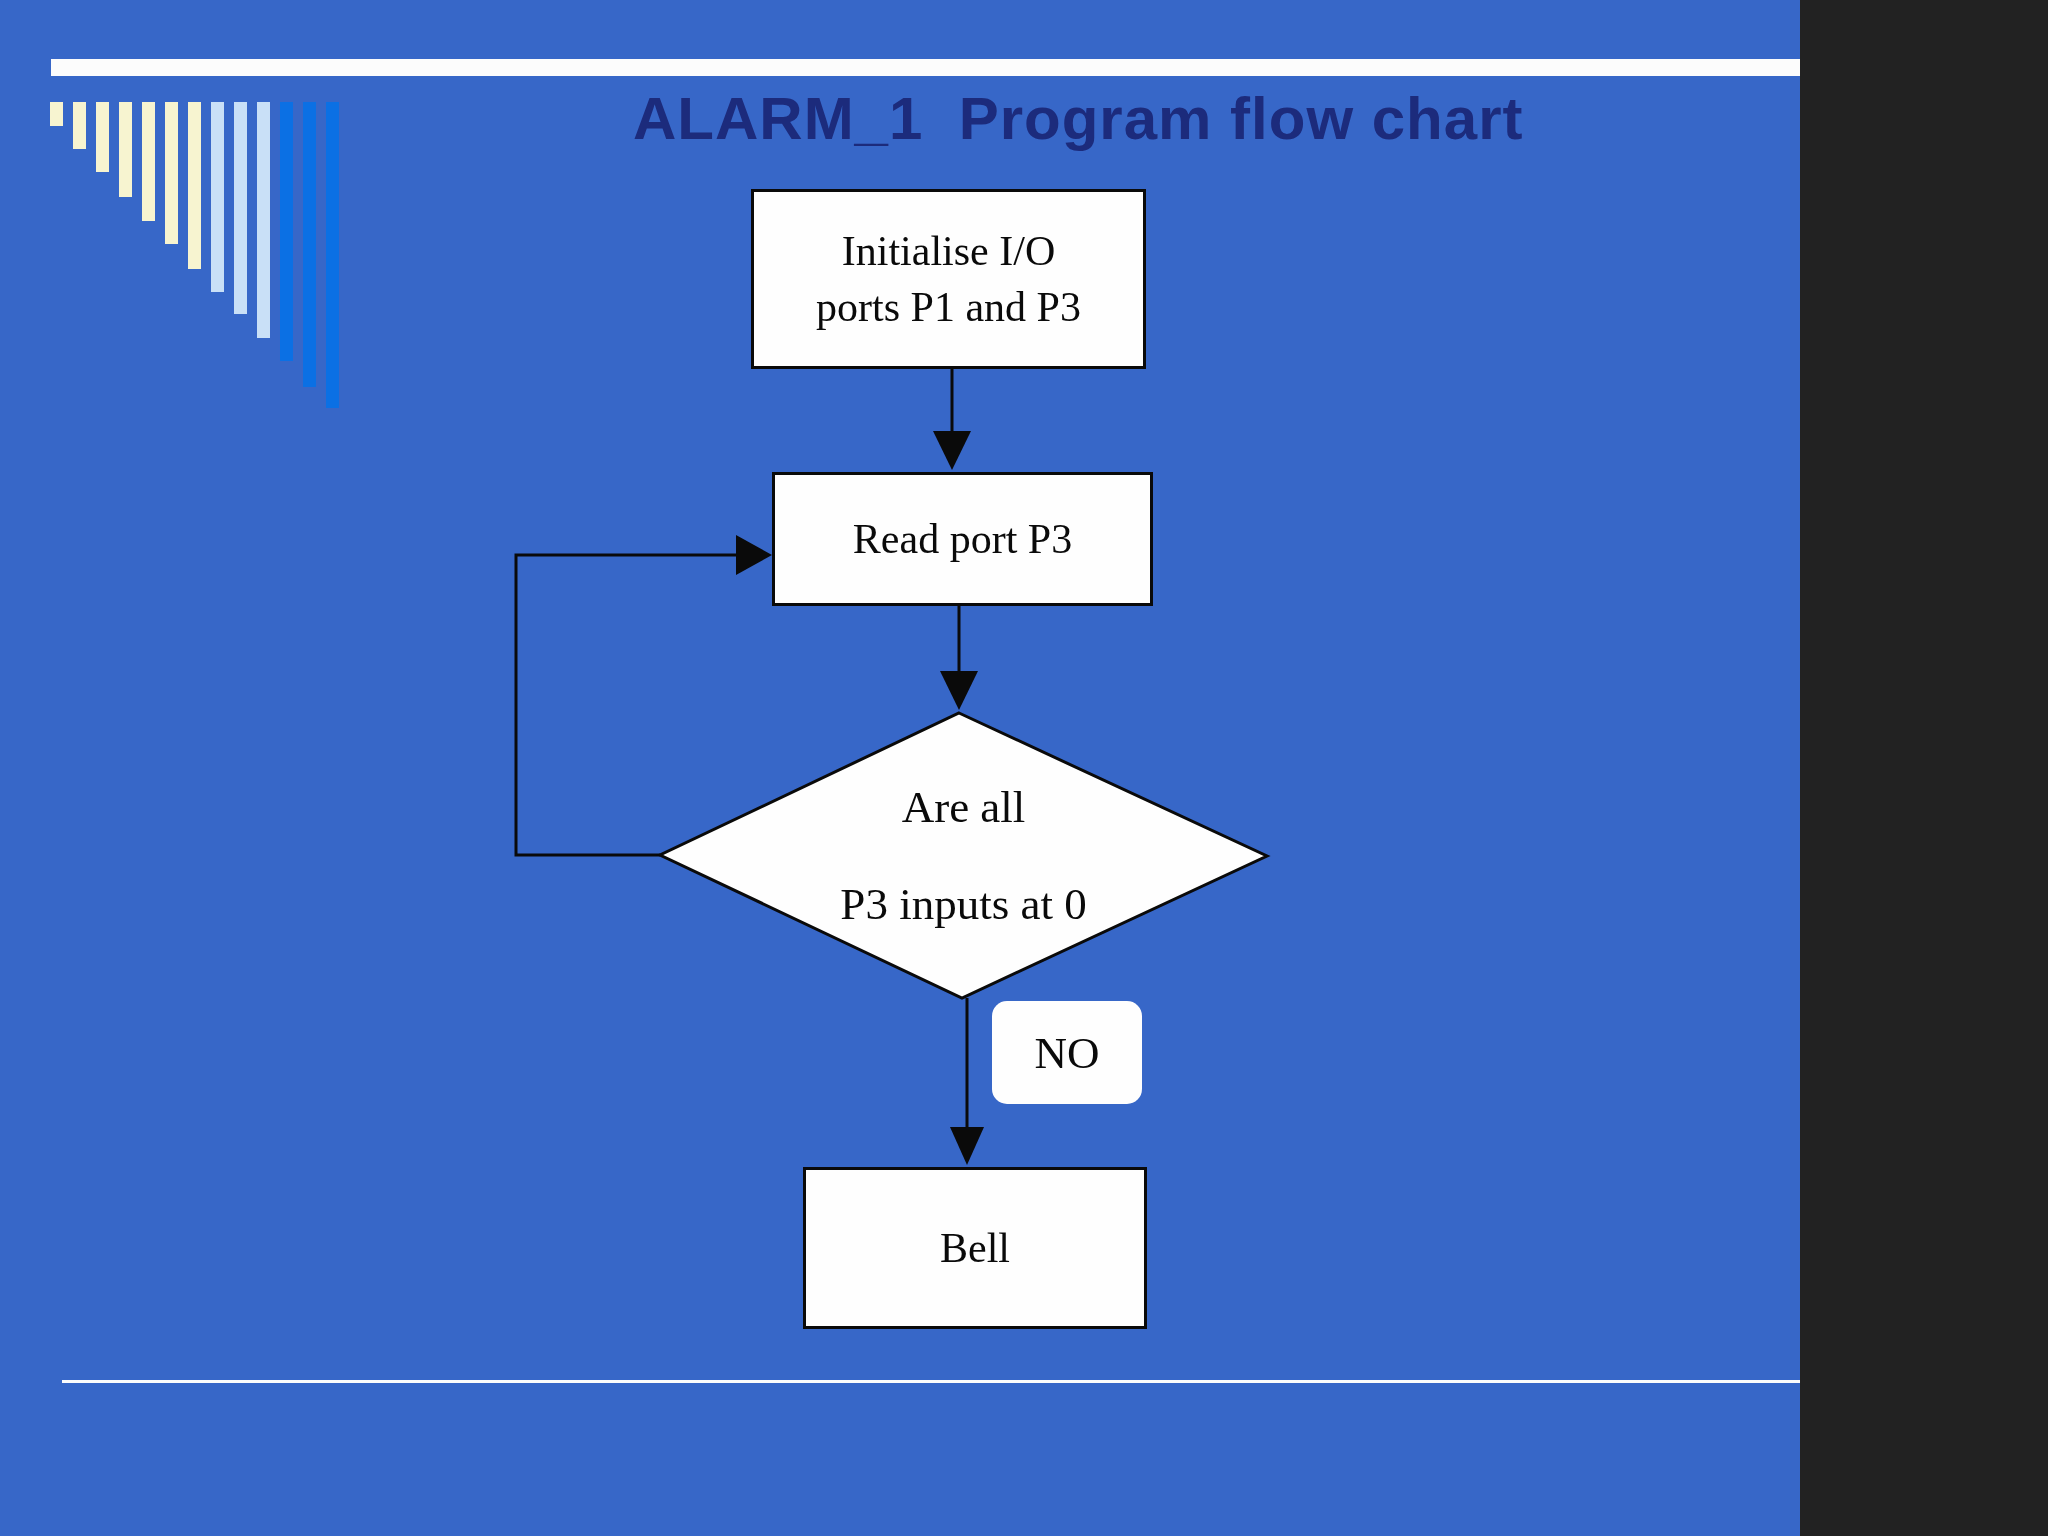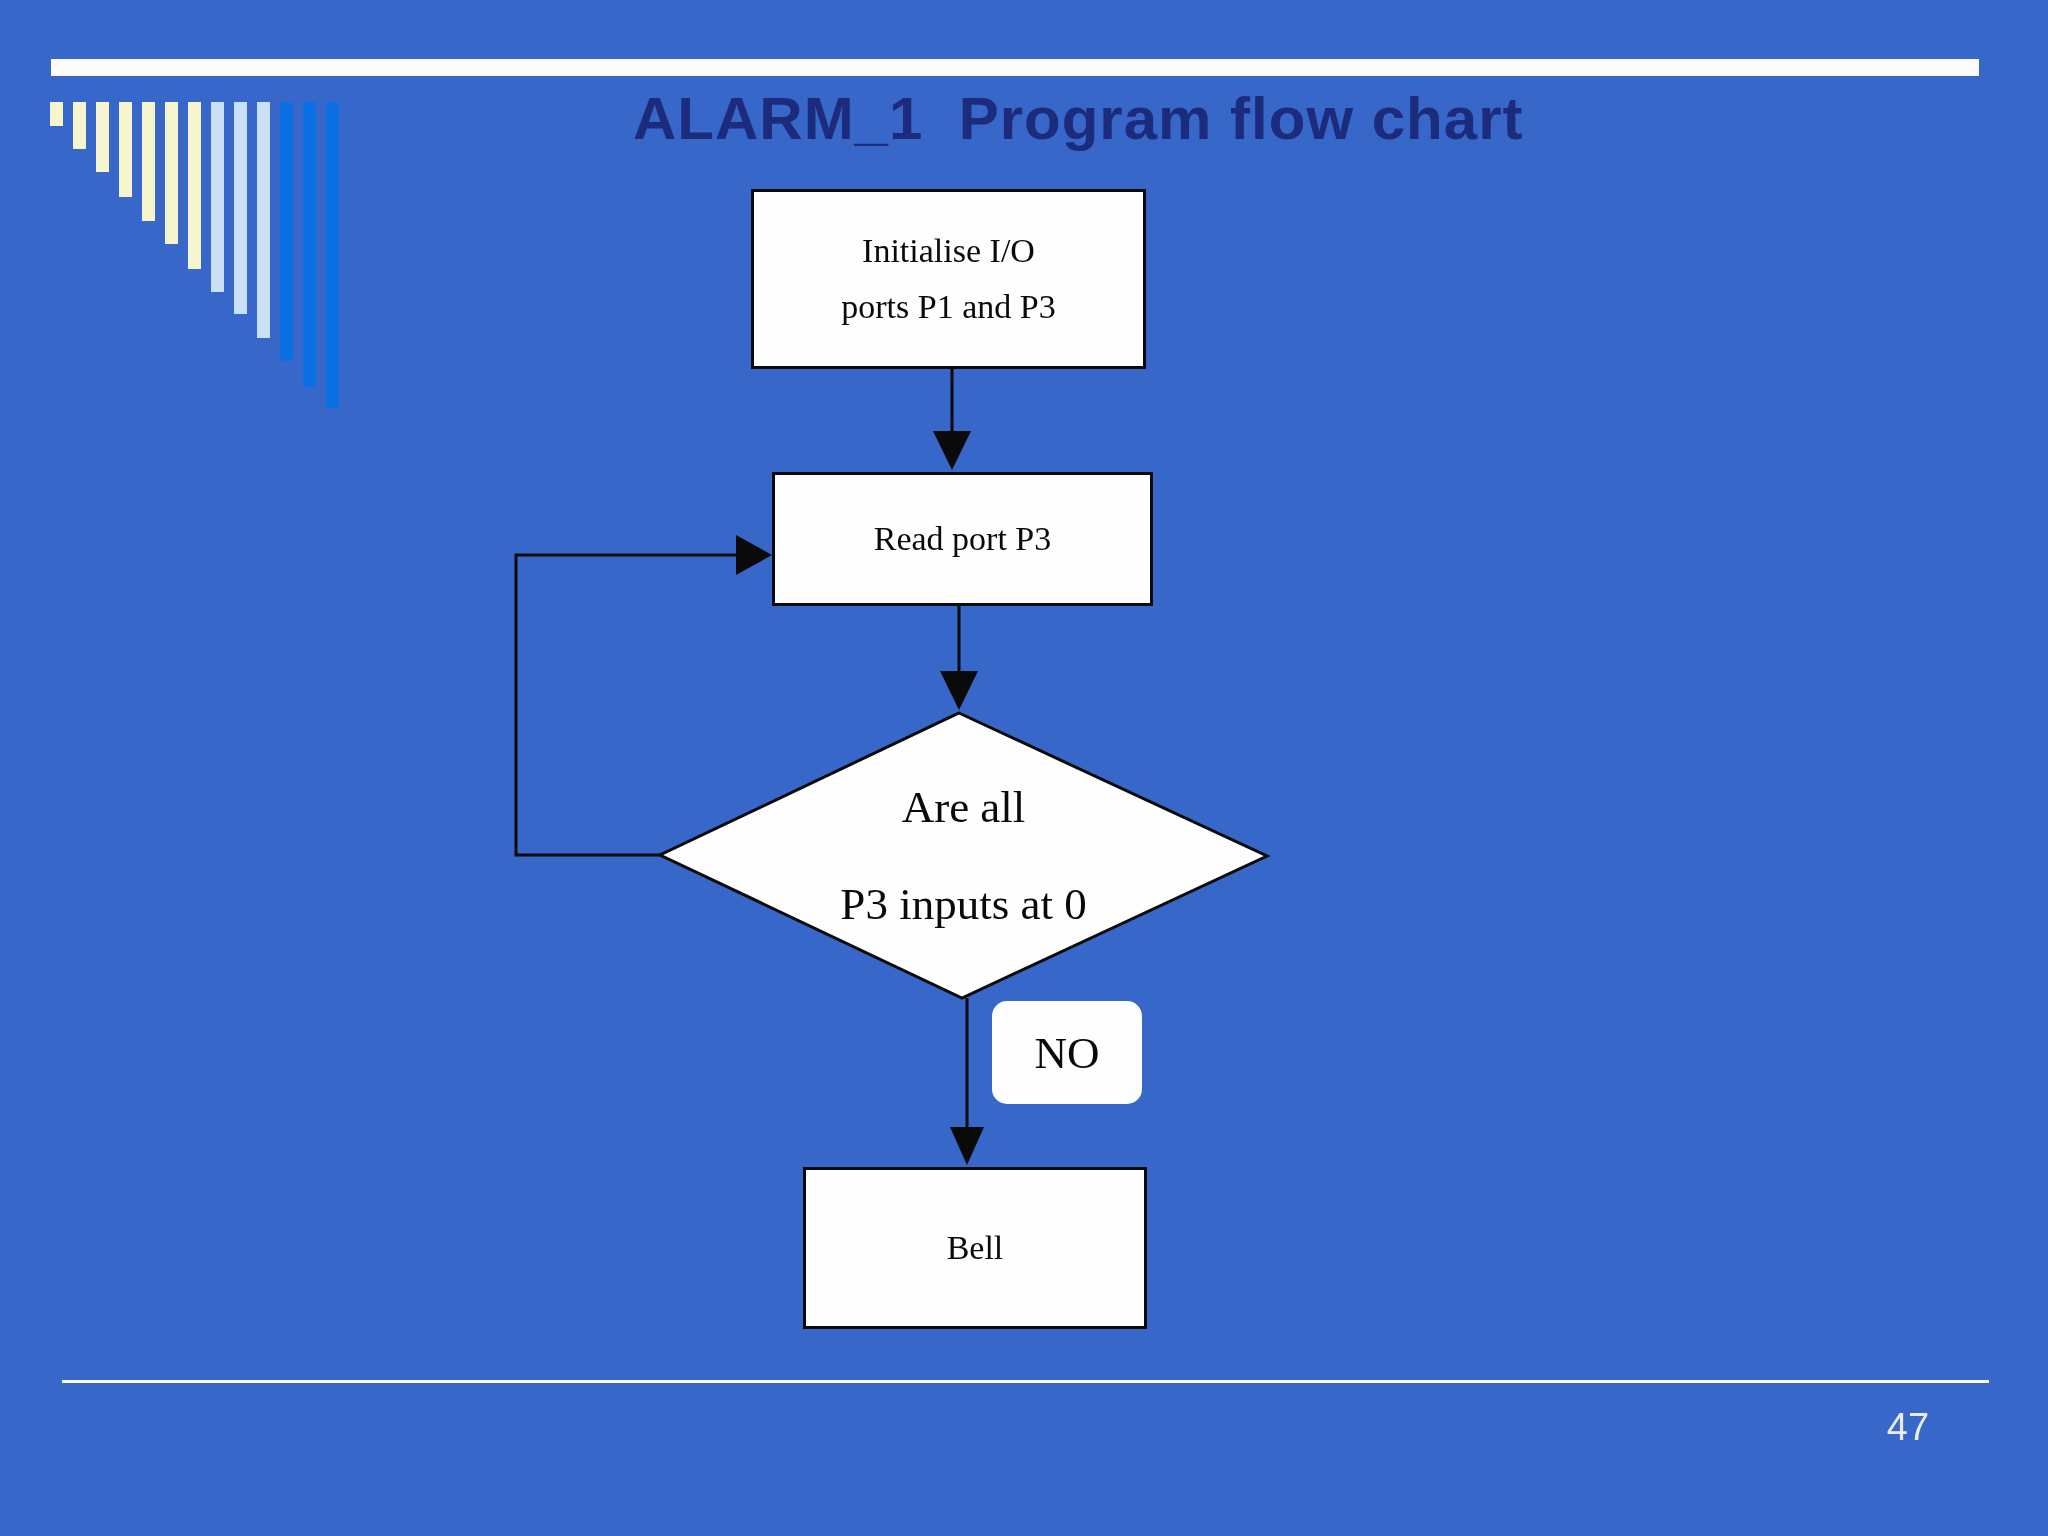--- a/index.html
+++ b/index.html
@@ -1,17 +1,17 @@
 <!DOCTYPE html>
 <html style="--bg: #3767c8; --title-color: #1c2b7c; --stroke: #0a0a0a; --node-fill: #fefefe; --bar-white: #fcfcfc; --page-color: #e9edf2;"><head>
 <meta charset="utf-8">
 <style>
   html,body { margin:0; padding:0; background:#222; }
   .slide {
-    position:relative; width:2048px; height:1536px; overflow:hidden;
+    position:relative; width:1800px; height:1536px; overflow:hidden;
     background: var(--bg, #3767c8);
     font-family:"Liberation Serif", serif;
     text-decoration:underline;
   }
   .abs { position:absolute; }
 
   
   .top-bar { left:51px; top:59px; width:1928px; height:17px; background:var(--bar-white,#fcfcfc); }
   .bottom-rule { left:62px; top:1380px; width:1927px; height:3px; background:var(--bar-white,#fcfcfc); }
 
@@ -28,21 +28,21 @@
     white-space:pre;
   }
 
   
   .node {
     box-sizing:border-box;
     background:var(--node-fill,#fefefe);
     display:flex; flex-direction:column; align-items:center; justify-content:center;
     text-align:center; color:#0a0a0a;
   }
-  .process { border:3px solid var(--stroke,#0a0a0a); font-size:34px; line-height:56px; }
+  .process { border:3px solid var(--stroke,#0a0a0a); font-size:42px; line-height:56px; }
   .label-box { font-size:45px; line-height:50px; }
   .node .txt { white-space:pre; }
 
   #box-initialise { left:751px; top:189px;  width:395px; height:180px; }
   #box-read      { left:772px; top:472px;  width:381px; height:134px; }
   #box-sound     { left:803px; top:1167px; width:344px; height:162px; }
   #label-yes     { left:546px; top:714px;  width:166px; height:112px; }
   #label-no      { left:992px; top:1001px; width:150px; height:103px;border-radius:15px; }
 
   .diamond-text {

